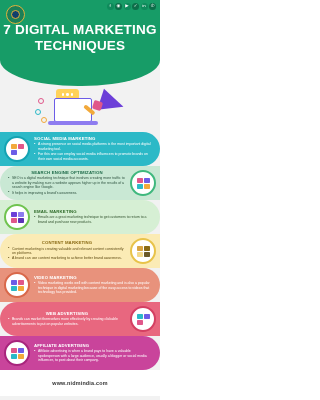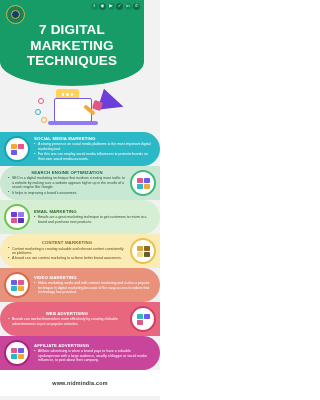--- a/index.html
+++ b/index.html
@@ -7,21 +7,21 @@
     width: 160px; height: 400px;
     background: #ffffff;
     font-family: "Liberation Sans", sans-serif;
     overflow: hidden;
   }
   .page { position: relative; width: 160px; height: 400px; background: #f2f2f2; }
 
   
   .header {
     position: relative;
-    width: 144px; height: 86px;
+    width: 160px; height: 86px;
     background: #179C67;
     border-bottom-left-radius: 78px 26px;
     border-bottom-right-radius: 78px 26px;
     overflow: hidden;
   }
   .logo {
     position: absolute; left: 6px; top: 5px;
     width: 19px; height: 19px; border-radius: 50%;
     background: #1b7f57;
     border: 1.2px solid #E0B23C;

